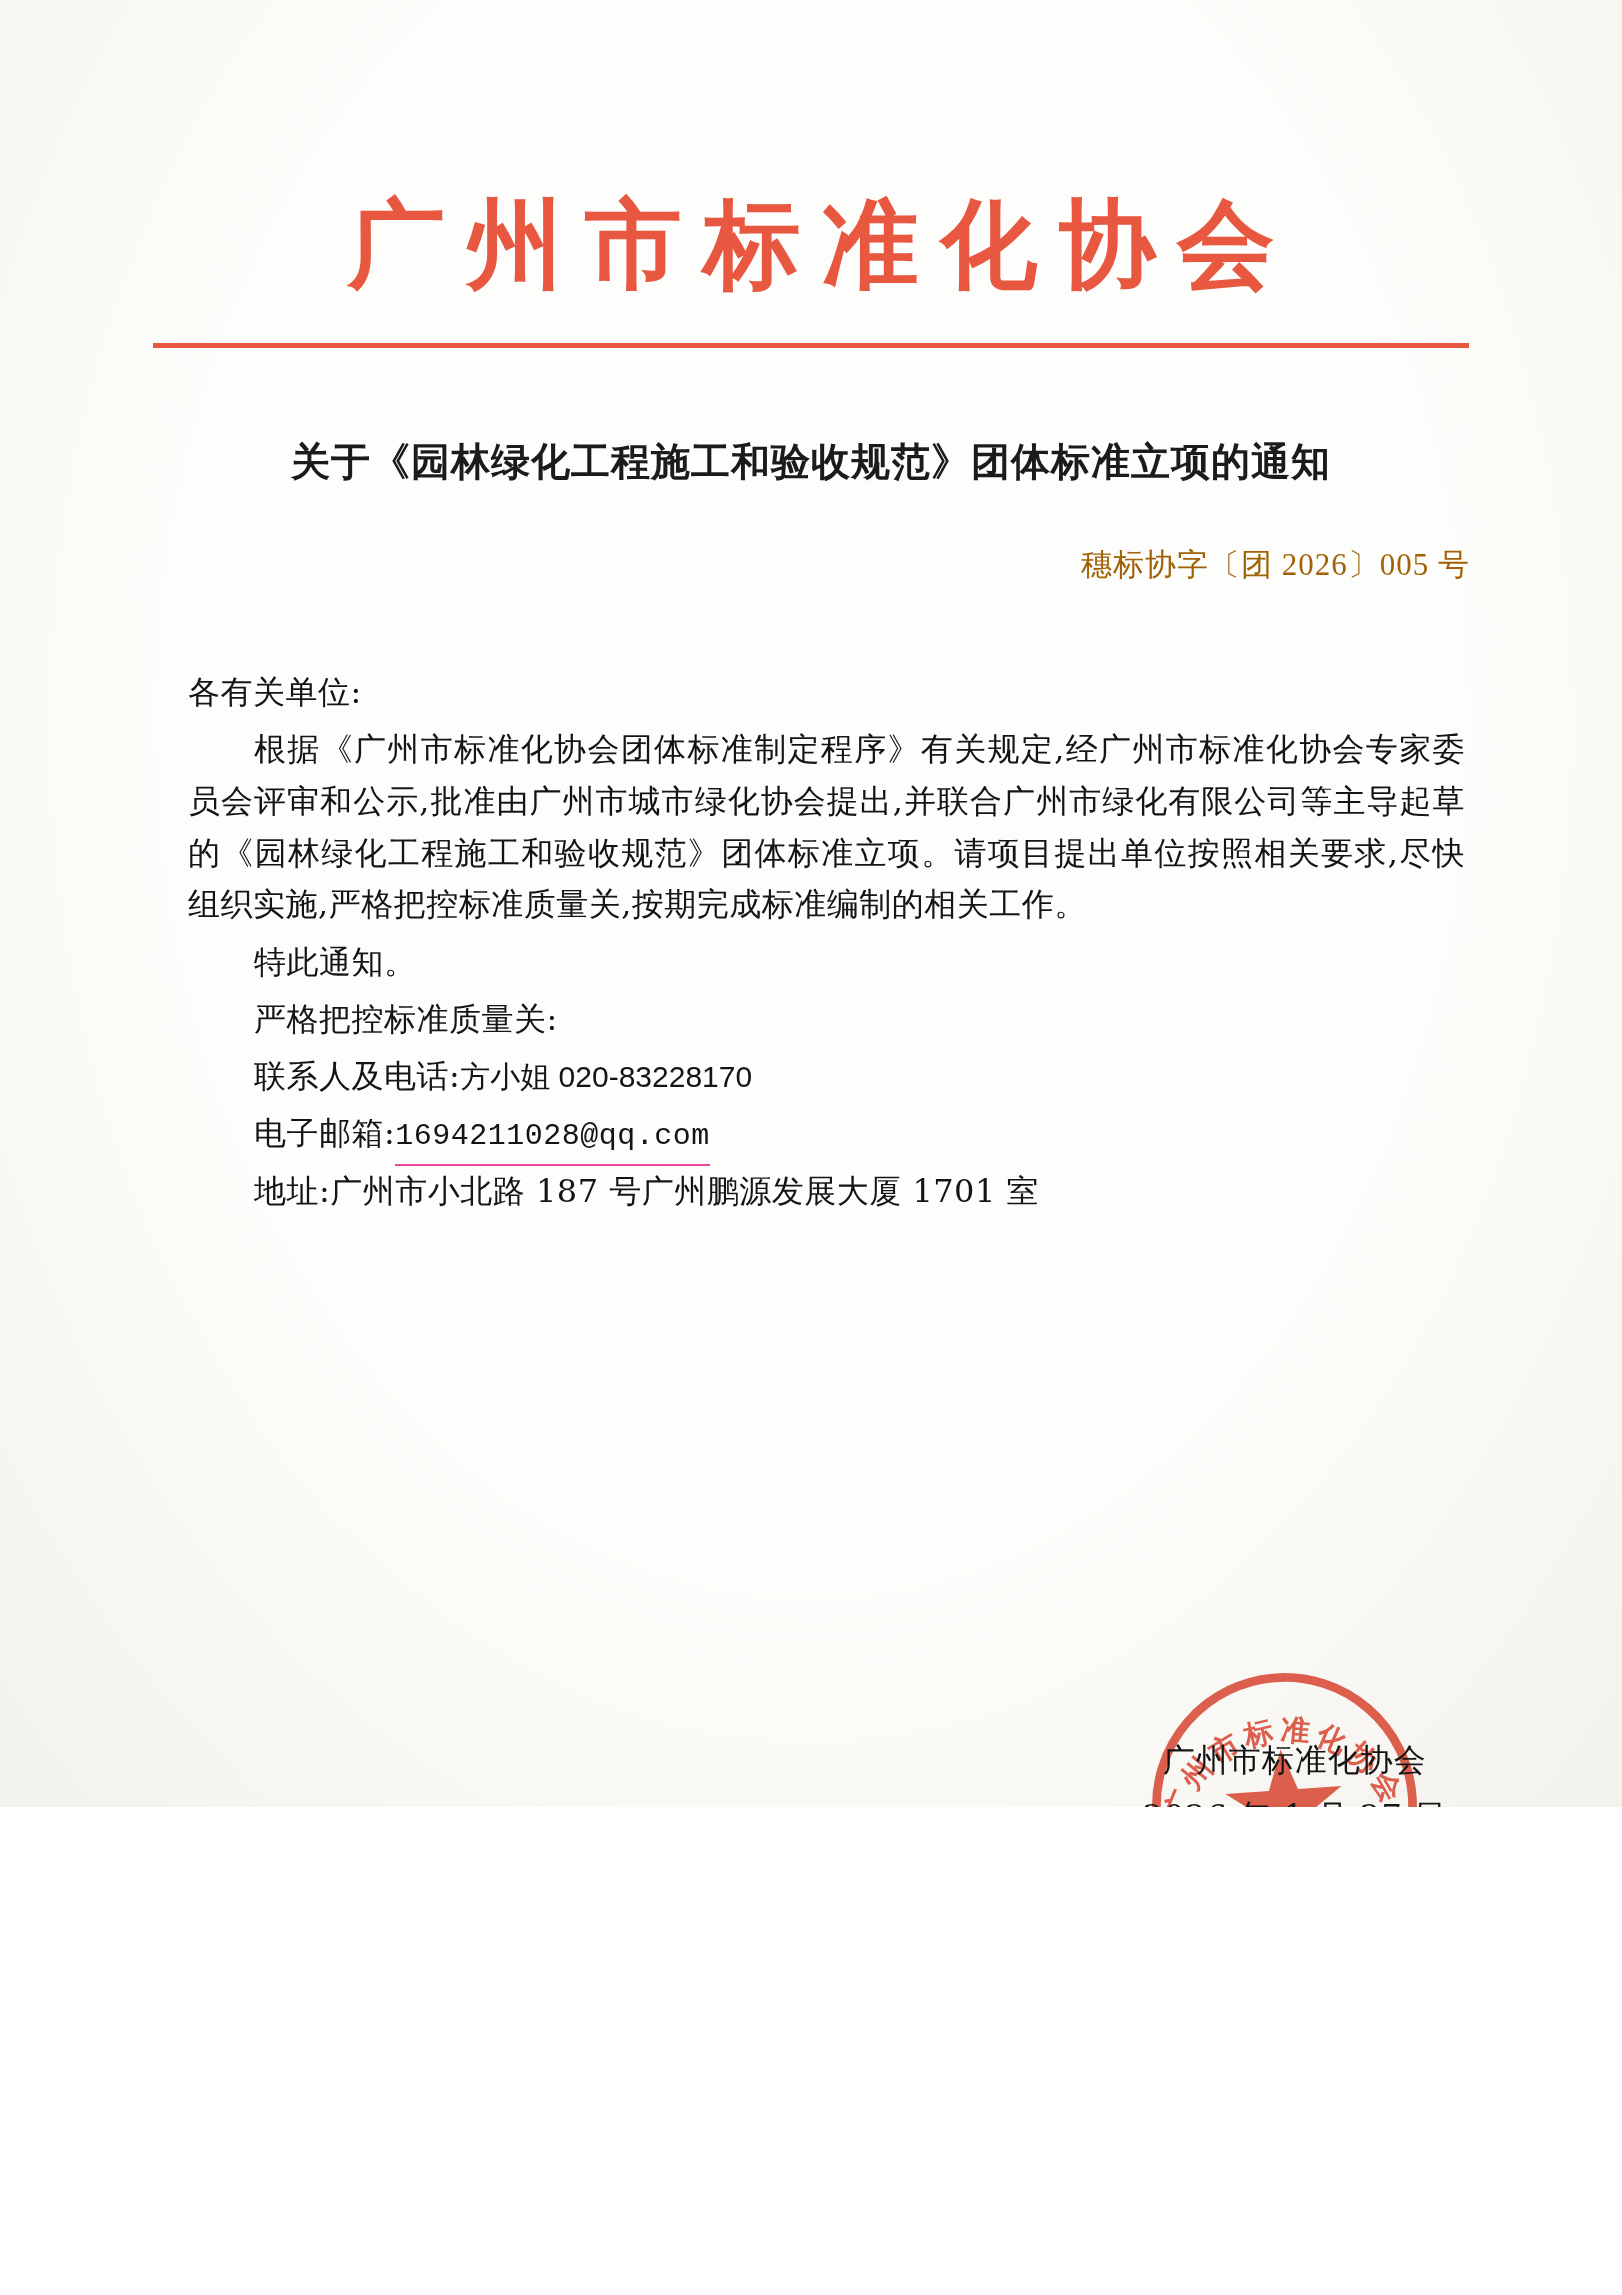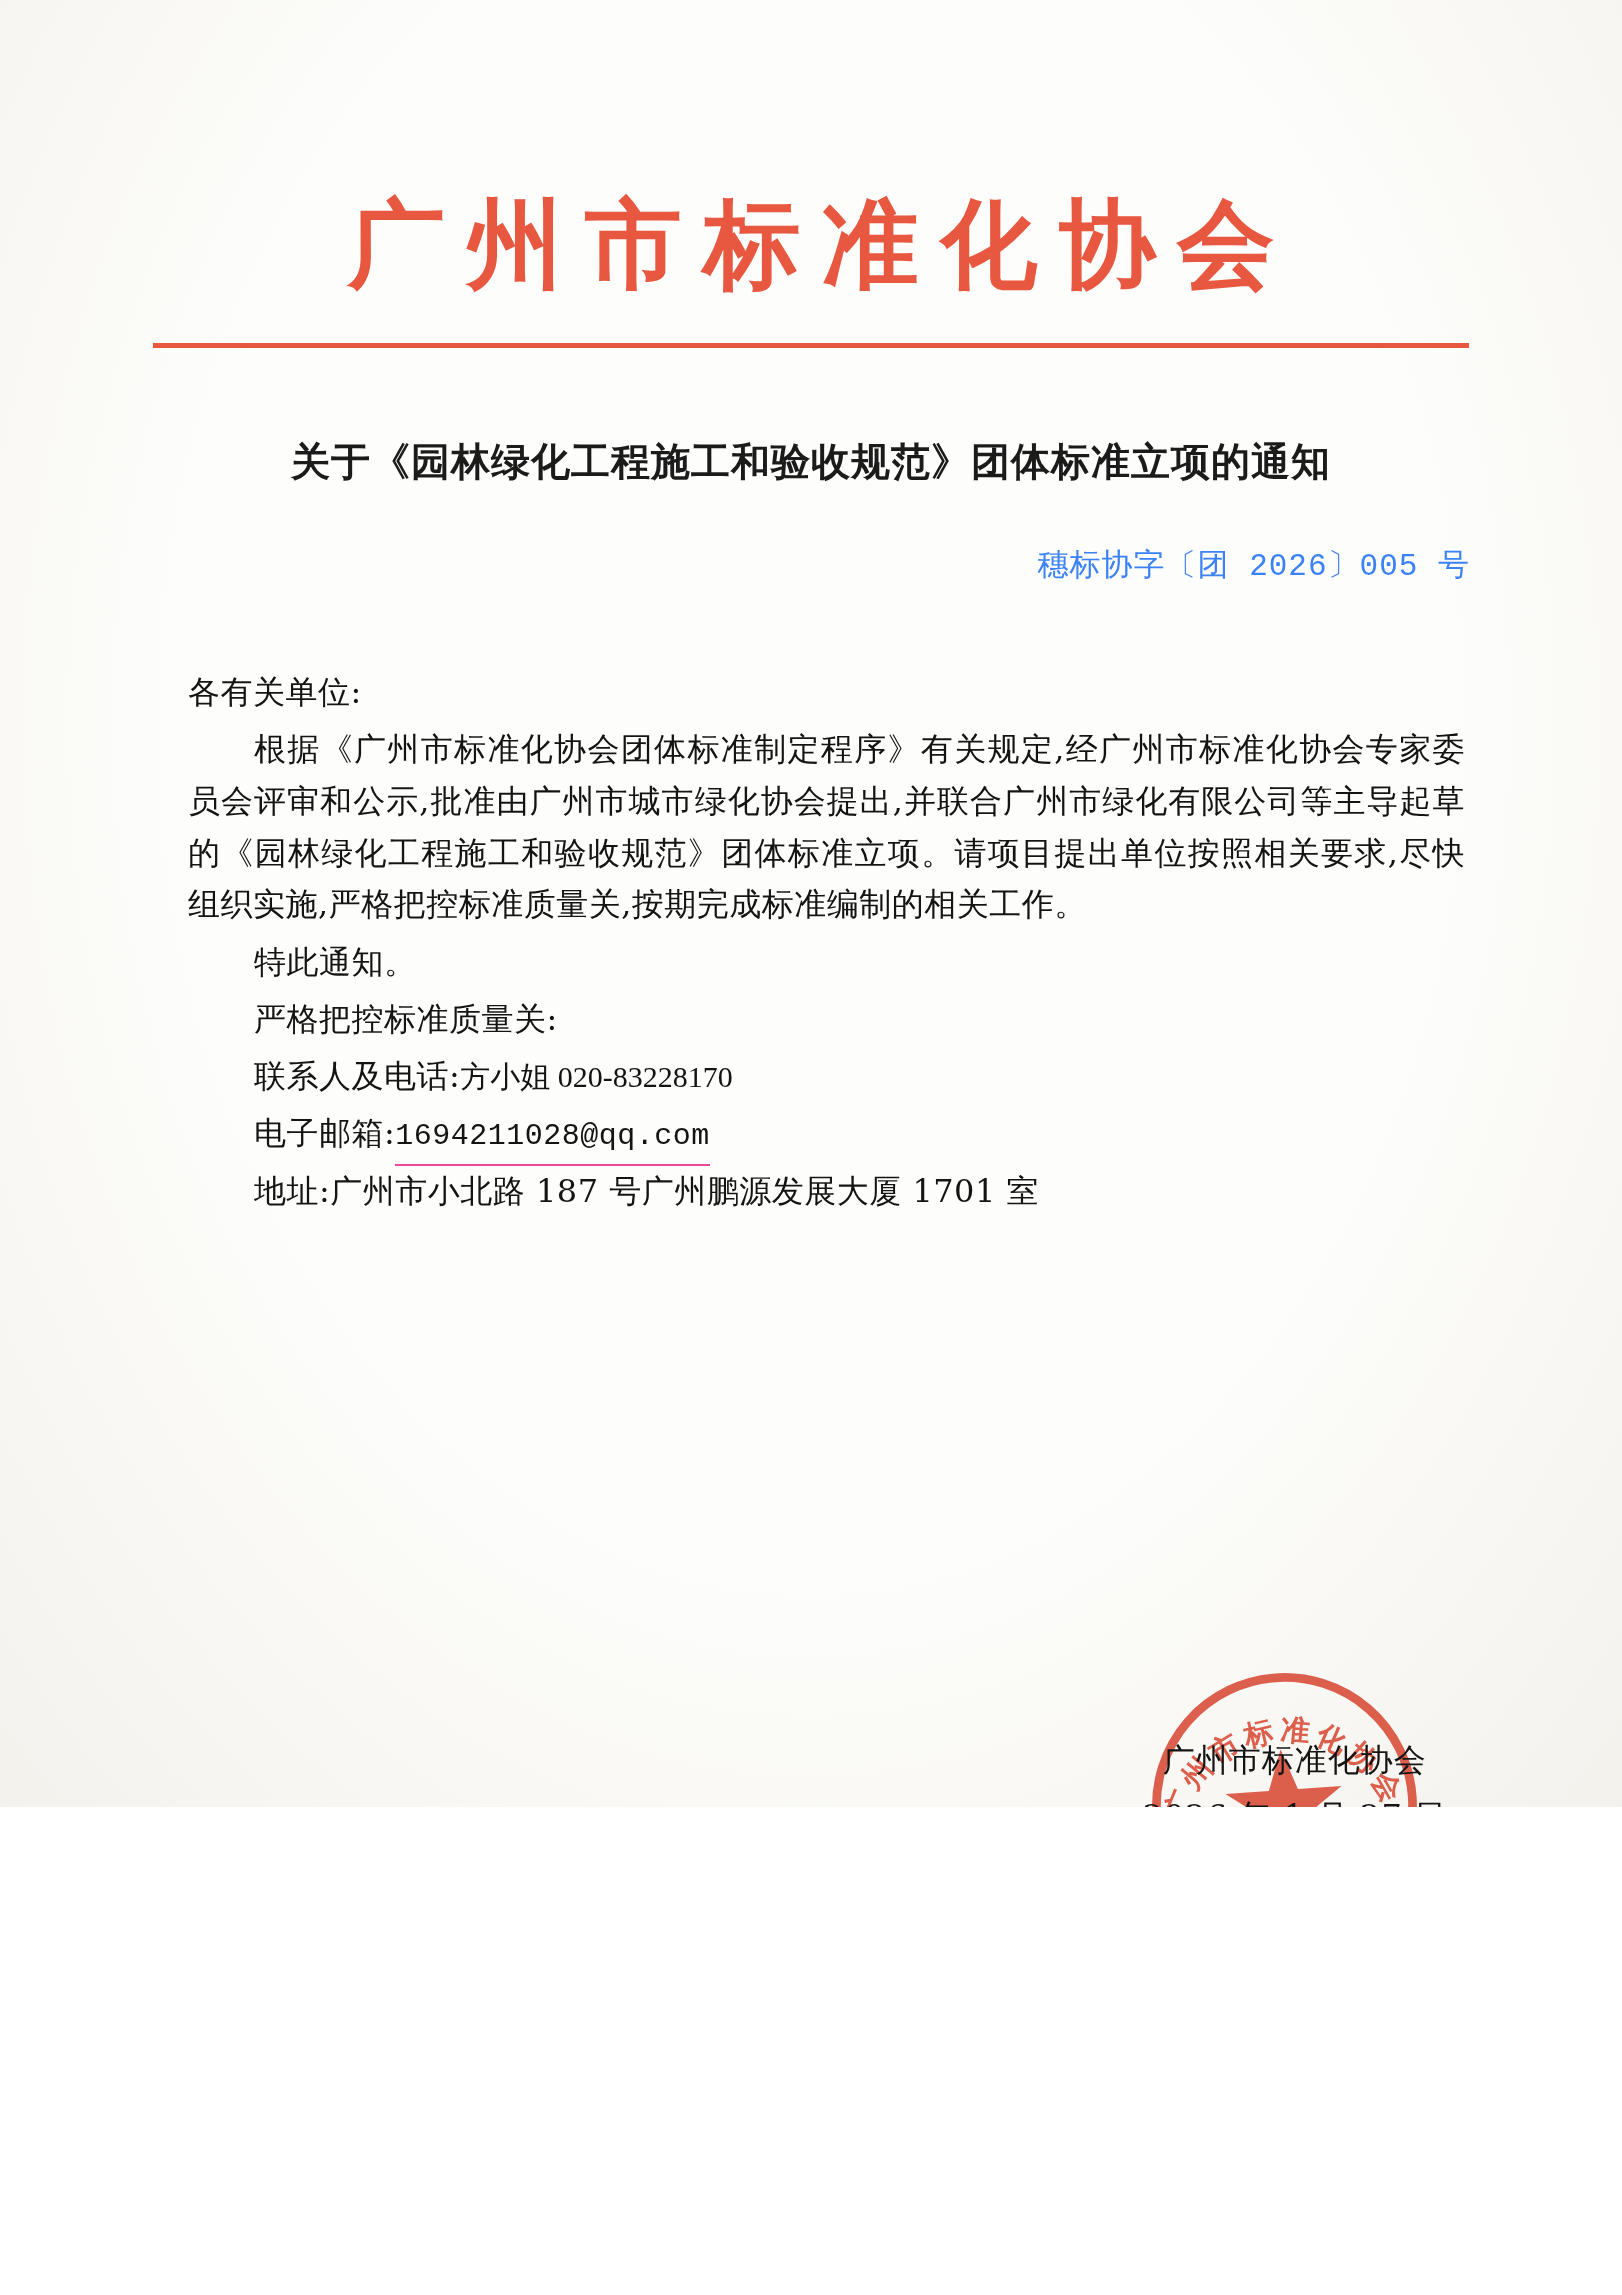--- a/index.html
+++ b/index.html
@@ -66,23 +66,23 @@
     color: #1b1b1b;
     letter-spacing: 1px;
     white-space: nowrap;
     margin-top: 11px;
   }
 
   .doc-number {
     position: absolute;
     right: 153px;
     top: 544px;
-    font-family: Liberation Mono, monospace;
+    font-family: Liberation Serif, serif;
     font-size: 31px;
-    color: #3b82f6;
+    color: #a16207;
     letter-spacing: 1px;
     white-space: nowrap;
   }
 
   .body-block {
     position: absolute;
     left: 188px;
     top: 667px;
     width: 1277px;
     font-family: "DejaVu Serif", "Liberation Serif", serif;
@@ -106,21 +106,21 @@
     text-indent: 66px;
     letter-spacing: 0.5px;
   }
   .contact-line {
     margin: 5.1px 0 0 0;
     text-indent: 66px;
     letter-spacing: 0.5px;
     white-space: nowrap;
   }
   .mono-ish {
-    font-family: Liberation Serif, serif;
+    font-family: Liberation Sans, sans-serif;
     font-size: 30px;
     letter-spacing: 0px;
   }
   .email-underline {
     font-family: "Liberation Mono", "DejaVu Sans Mono", monospace;
     font-size: 30px;
     border-bottom: 2px solid #ec4899;
     padding-bottom: 11px;
   }
 

